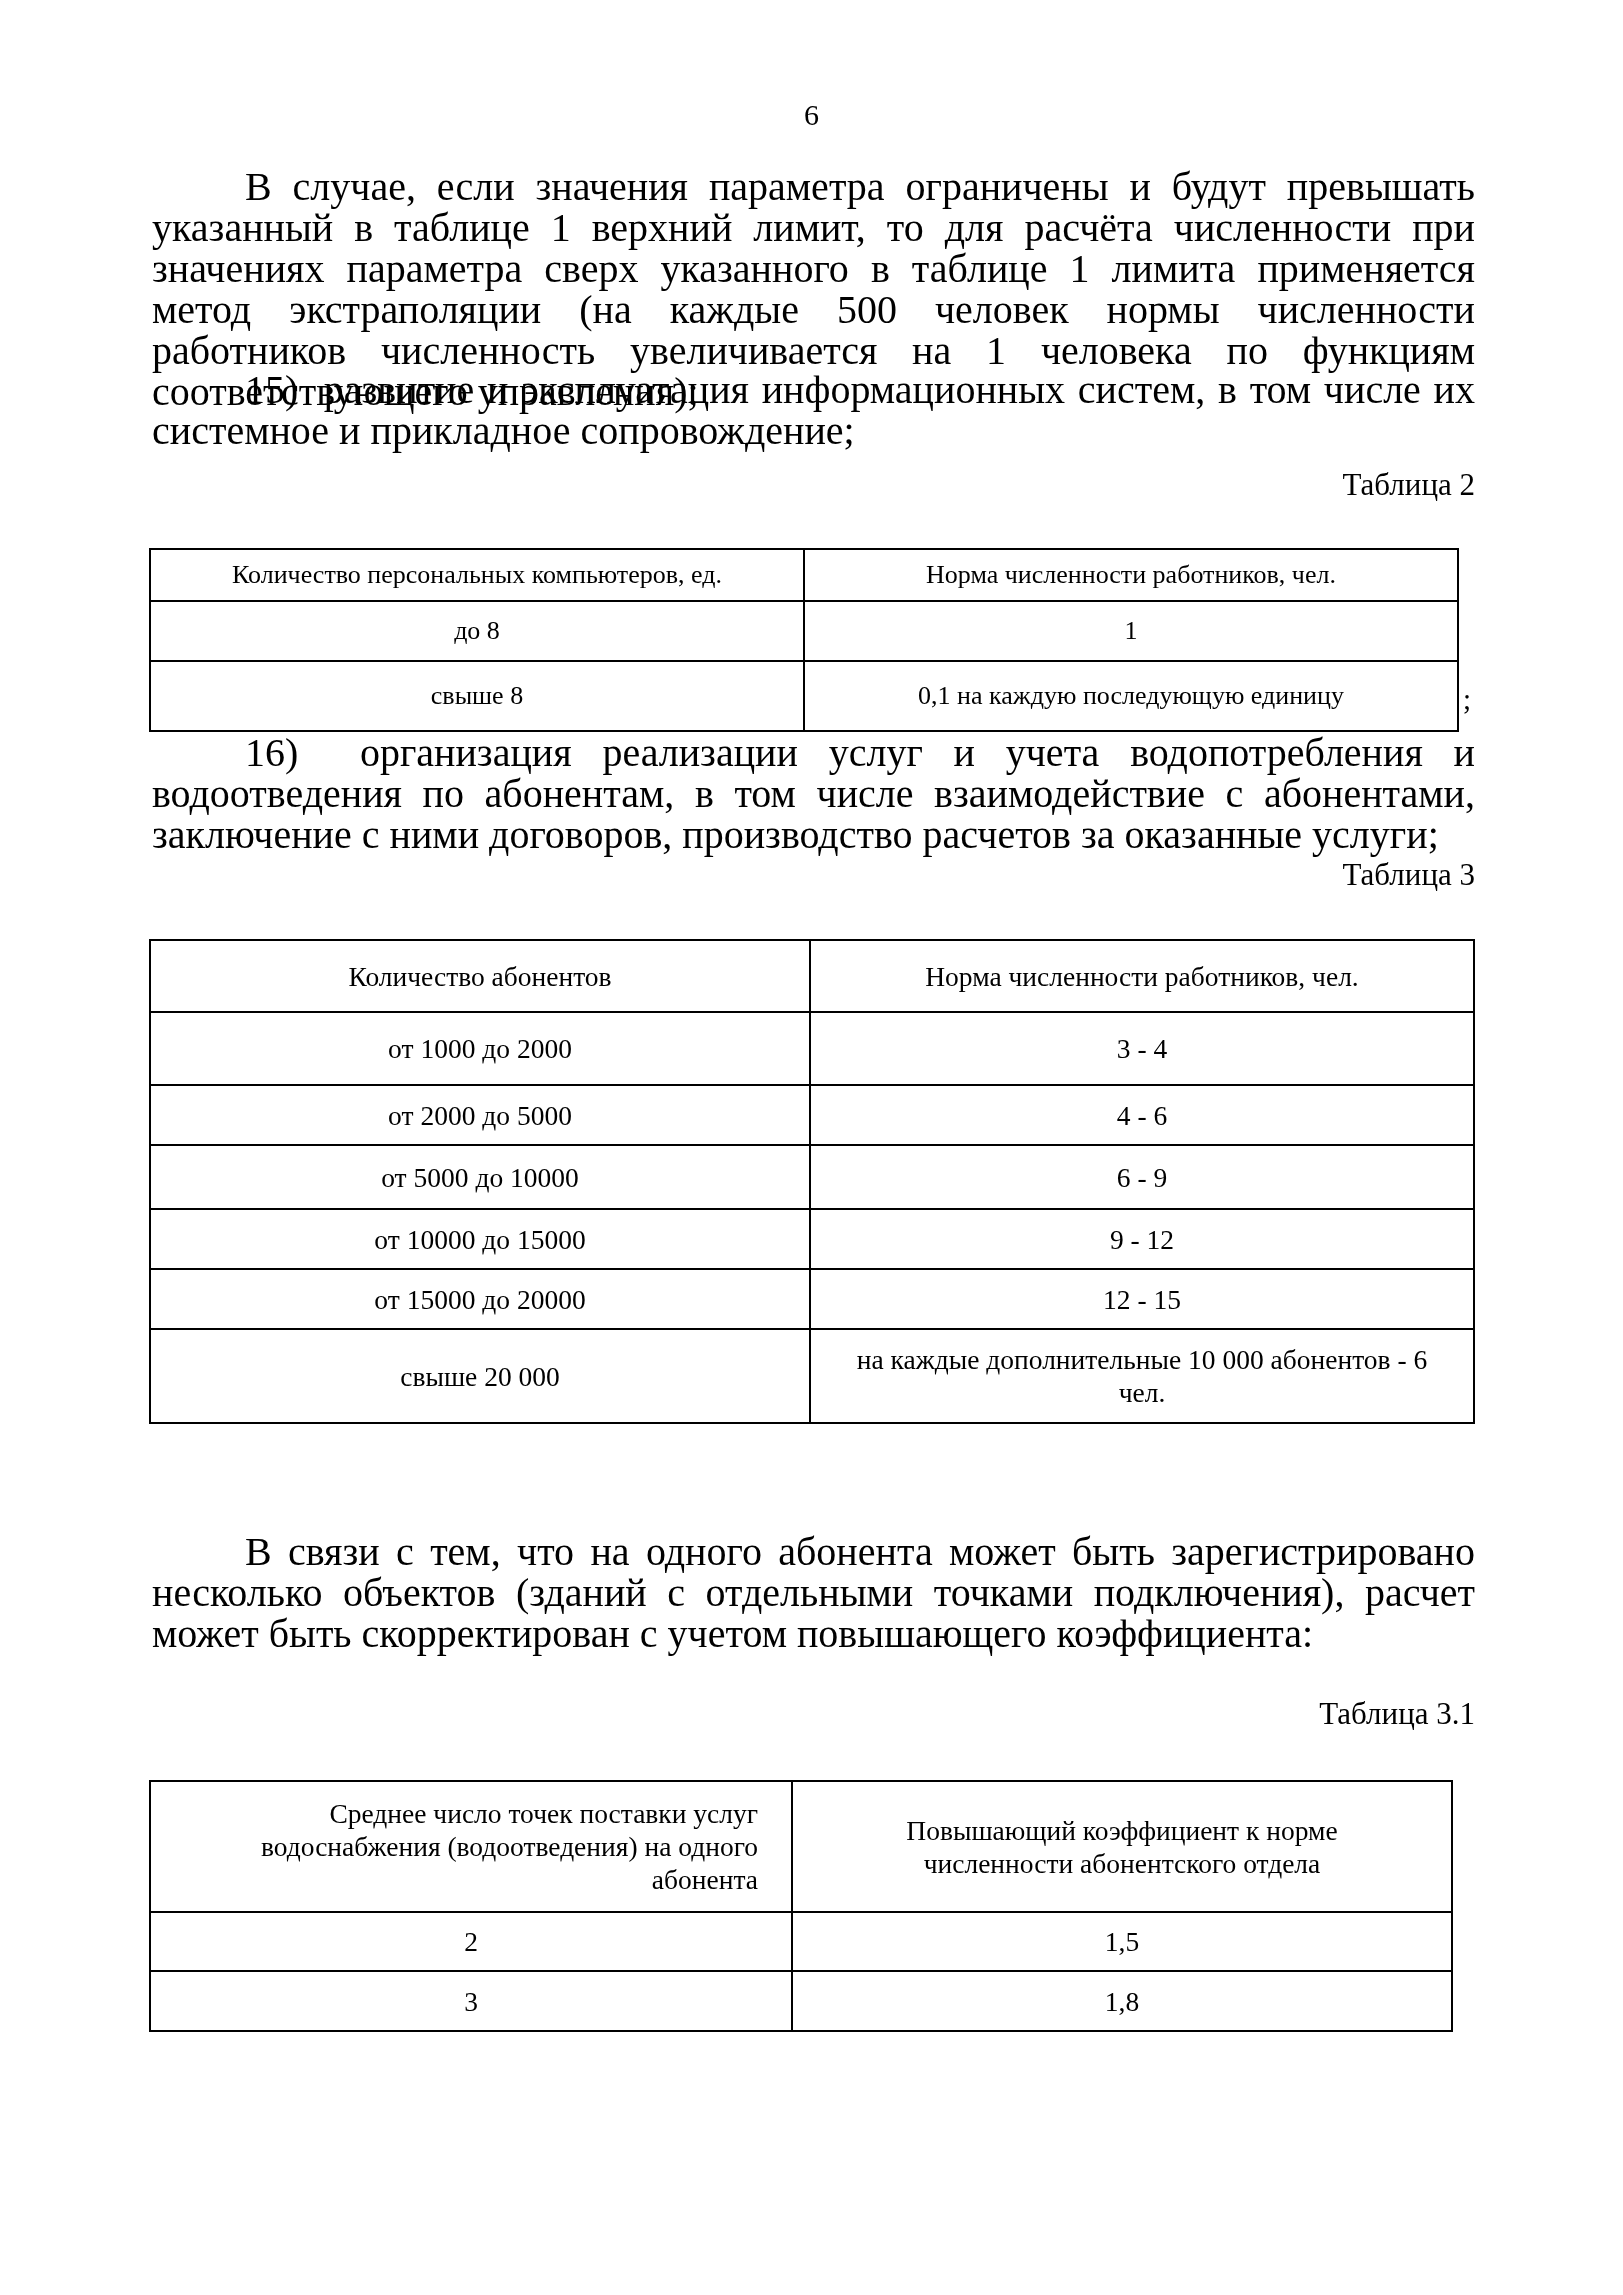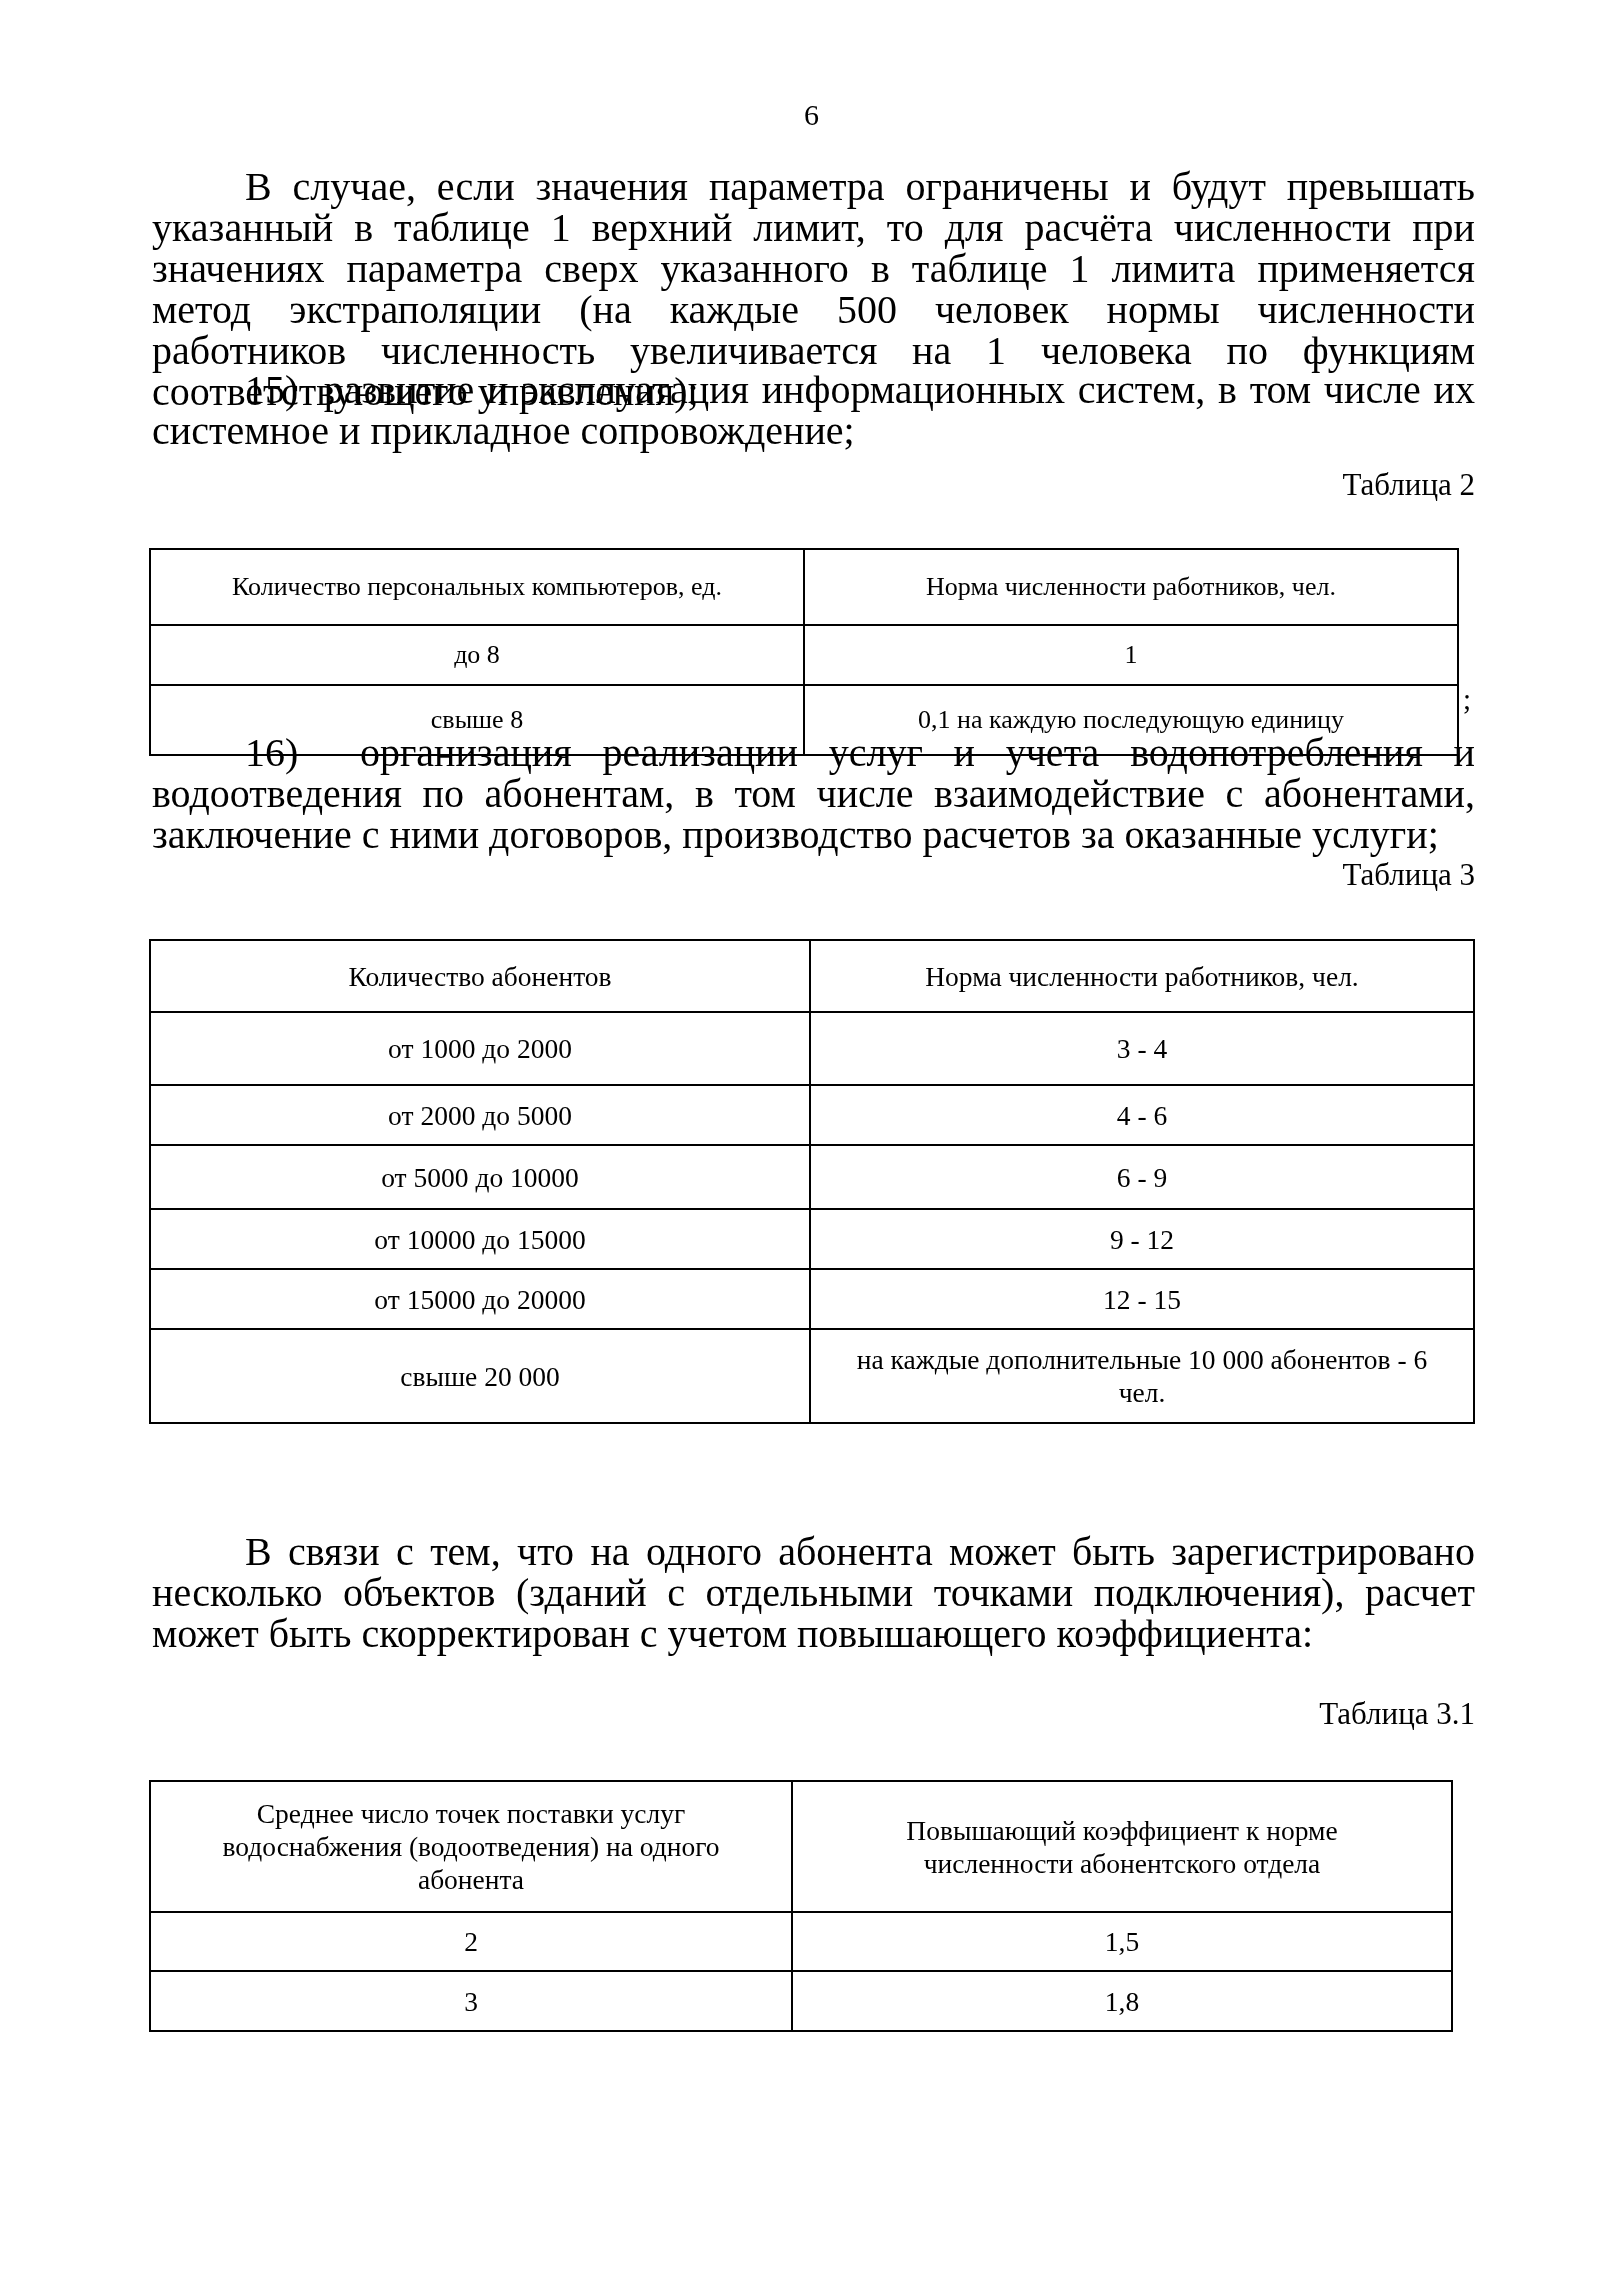--- a/index.html
+++ b/index.html
@@ -38,21 +38,21 @@
 <div class="para" style="top:369px;"><span class="indent"></span><span>15)</span>&nbsp;&nbsp;<span>развитие и эксплуатация информационных систем, в том числе их системное и прикладное сопровождение;</span></div>
 
 <div class="caption" style="top:467px;">Таблица 2</div>
 
 <table class="doc" style="left:149px; top:548px; width:1307px;">
   <colgroup>
       <col style="width:654px">
       <col style="width:654px">
     </colgroup>
   <tbody>
-      <tr style="height:76px;padding-left:43px;">
+      <tr style="height:52px;padding-left:43px;">
     <td>Количество персональных компьютеров, ед.</td>
     <td>Норма численности работников, чел.</td>
   </tr>
   <tr style="height:60px;">
     <td>до 8</td>
     <td>1</td>
   </tr>
   <tr style="height:70px;">
     <td>свыше 8</td>
     <td>0,1 на каждую последующую единицу</td>
@@ -106,21 +106,21 @@
 
 <div class="caption" style="top:1696px;">Таблица 3.1</div>
 
 <table class="doc big" style="left:149px; top:1780px; width:1302px;">
   <colgroup>
       <col style="width:642px">
       <col style="width:660px">
     </colgroup>
   <tbody>
       <tr style="height:131px;">
-    <td style="padding:0 33px;">Среднее число точек поставки услуг водоснабжения (водоотведения) на одного абонента</td>
+    <td style="padding:0 33px;text-align:right;">Среднее число точек поставки услуг водоснабжения (водоотведения) на одного абонента</td>
     <td style="padding:0 92px;border-radius:12px;">Повышающий коэффициент к норме численности абонентского отдела</td>
   </tr>
   <tr style="height:59px;">
     <td>2</td>
     <td>1,5</td>
   </tr>
   <tr style="height:60px;">
     <td>3</td>
     <td>1,8</td>
   </tr>

